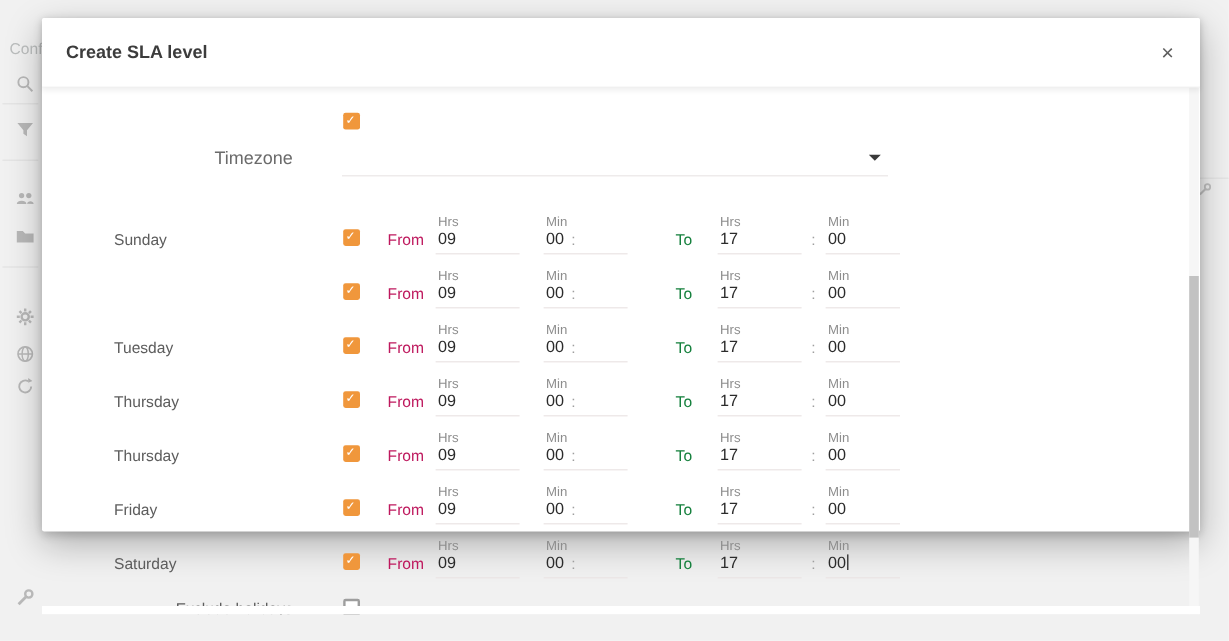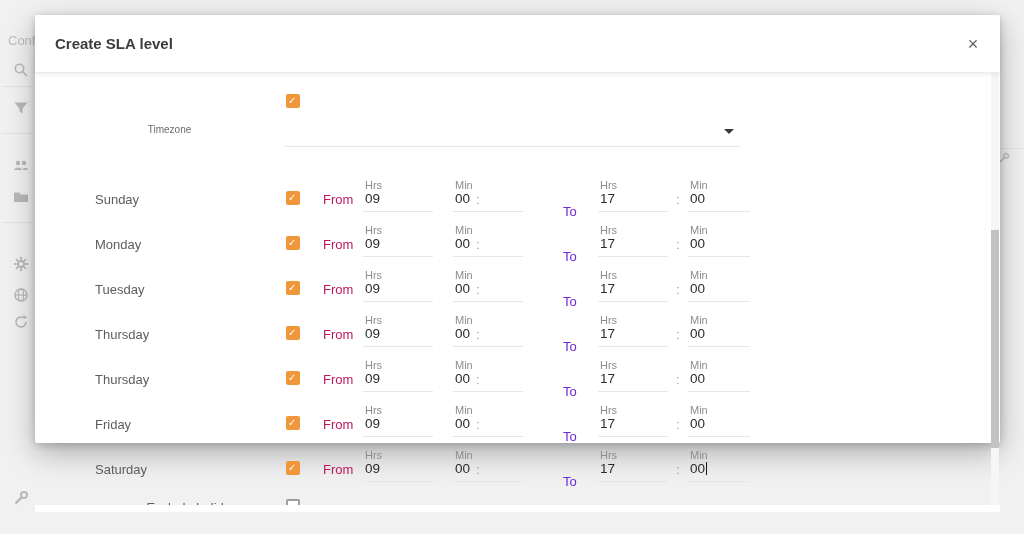--- a/index.html
+++ b/index.html
@@ -27,32 +27,32 @@
 
   
   .cb { width:14px; height:14px; border-radius:2px; position:absolute; }
   .cb.checked { background:var(--accent,#F0973C); }
   .cb.checked::after { content:"✓"; position:absolute; left:2px; top:0px; font-size:10px; line-height:14px; color:#fff; }
   .cb.unchecked { background:#fff; border:2px solid #9e9e9e; }
 
   .bh-row-label { position:absolute; left:273px; top:22px; font-size:13px; color:#424242; }
   .bh-cb { left:251px; top:21px; }
 
-  .tz-label { position:absolute; left:60px; top:51px; width:149px; text-align:center; font-size:10px; color:#6b6b6b; }
+  .tz-label { position:absolute; left:60px; top:51px; width:149px; text-align:right; font-size:15px; color:#6b6b6b; }
   .tz-select { position:absolute; left:250px; top:44px; width:455px; height:30px; cursor:pointer; }
   .tz-value { position:absolute; left:0; top:6px; font-size:13.5px; color:#2b2b2b; white-space:nowrap; }
   .tz-underline { position:absolute; left:0; right:0; bottom:0; height:1px; background:#eae6e6; }
   .tz-arrow { position:absolute; right:6px; top:12px; width:0; height:0; border-left:5px solid transparent; border-right:5px solid transparent; border-top:5px solid #3a3a3a; }
 
   
   .day-row { position:absolute; left:0; width:965px; height:45px; }
   .day-label { position:absolute; left:60px; top:14px; width:149px; text-align:left; font-size:13px; color:#5d5d5d; }
   .day-cb { left:251px; top:13px; }
   .word-from { position:absolute; left:288px; top:14px; font-size:13px; color:#be185d; }
-  .word-to { position:absolute; left:528px; top:26px; font-size:13px; color:#6d28d9; }
+  .word-to { position:absolute; left:528px; top:14px; font-size:13px; color:#15803d; }
   .field { position:absolute; top:0; height:40px; }
   .f1 { left:328px; width:70px; } .f2 { left:418px; width:70px; }
   .f3 { left:563px; width:70px; } .f4 { left:653px; width:62px; }
   .field .f-label { position:absolute; left:2px; top:1px; font-size:11px; color:#8d8d8d; }
   .field .f-value { position:absolute; left:2px; top:13px; font-size:13.5px; color:#2b2b2b; }
   .field .f-underline { position:absolute; left:0; right:0; top:33px; height:1px; background:#eae4e4; }
   .colon { position:absolute; top:14px; font-size:13px; color:#9e9e9e; }
   .c1 { left:441px; } .c2 { left:641px; }
   .caret { display:inline-block; width:1px; height:13px; background:#1a1a1a; vertical-align:-2px; margin-left:1px; }
 
@@ -185,21 +185,20 @@
       <div class="f-underline"></div>
     </div>
     <div class="colon c2">:</div>
     <div class="field f4">
       <div class="f-label">Min</div>
       <div class="f-value">00</div>
       <div class="f-underline"></div>
     </div>
   </div>
         <div class="day-row" style="top: 150px;">
-    <div class="day-label">Monday</div>
     <div class="cb checked day-cb"></div>
     <div class="word-from">From</div>
     <div class="field f1">
       <div class="f-label">Hrs</div>
       <div class="f-value">09</div>
       <div class="f-underline"></div>
     </div>
     <div class="colon c1">:</div>
     <div class="field f2">
       <div class="f-label">Min</div>

